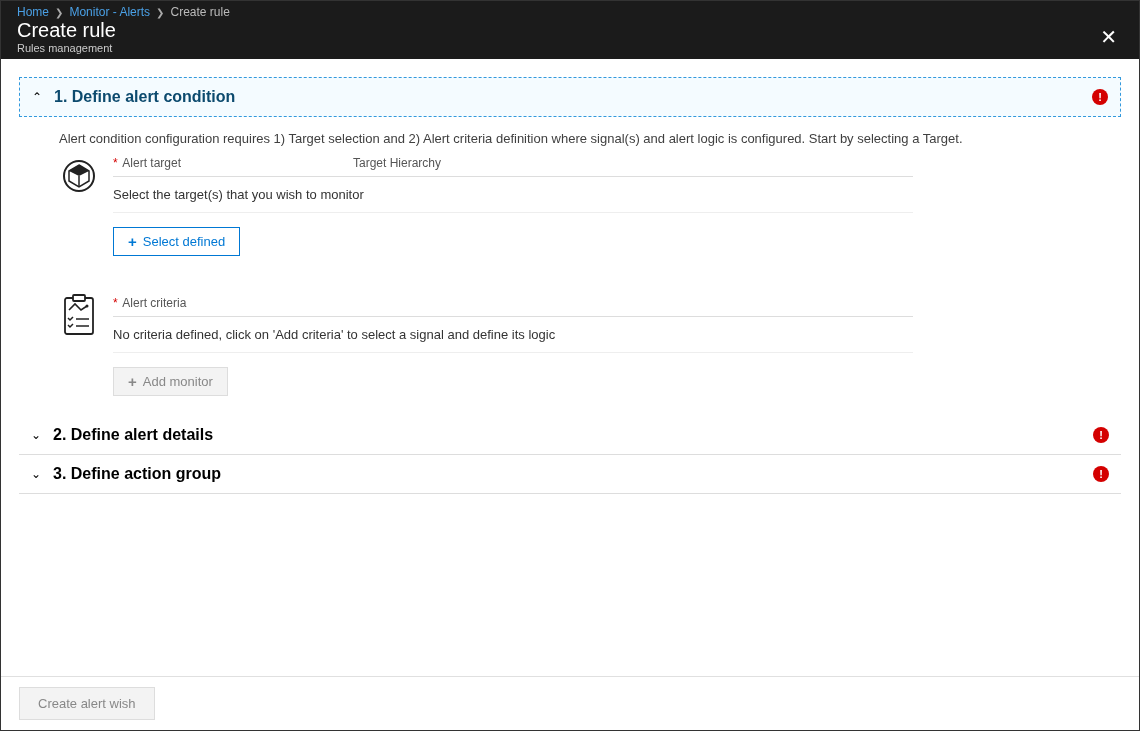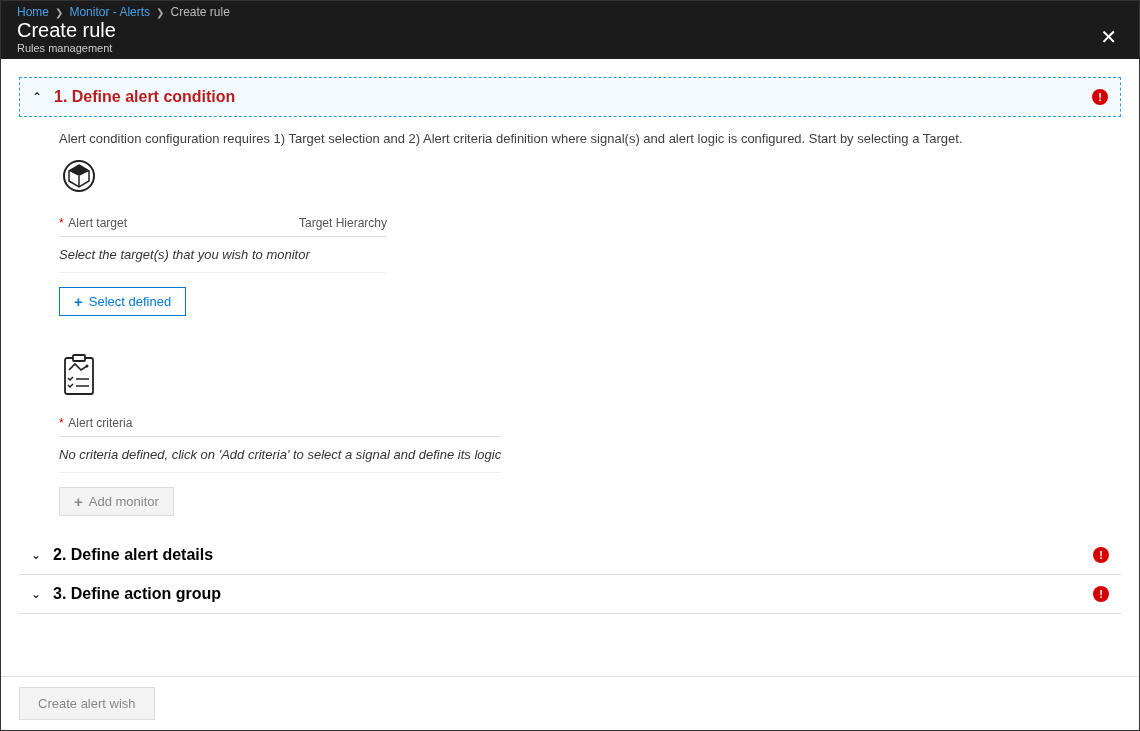--- a/index.html
+++ b/index.html
@@ -14,31 +14,31 @@
   .page-title { color: #fff; font-size: 20px; font-weight: 400; line-height: 1; }
   .page-subtitle { color: #ccc; font-size: 11px; margin-top: 2px; }
   .close-btn { color: #fff; font-size: 20px; cursor: pointer; padding: 6px; }
   .content { padding: 18px 18px 0 18px; height: 618px; overflow: auto; }
   .section { border-bottom: 1px solid #ddd; }
   .section-header { display: flex; align-items: center; padding: 10px 12px; cursor: pointer; }
   .section-header .chevron { width: 14px; font-size: 12px; margin-right: 8px; }
   .section-header h2 { font-size: 16px; font-weight: 700; flex: 1; }
   .alert-icon { width: 16px; height: 16px; background: #d40000; border-radius: 50%; color: #fff; font-size: 11px; font-weight: bold; display: flex; align-items: center; justify-content: center; }
   .section1 { border: 1px dashed #3399dd; background: #f4fbff; border-bottom: 1px dashed #3399dd; }
-  .section1 .section-header h2 { color: #b91c1c; }
+  .section1 .section-header h2 { color: #0c4a6e; }
   .section-body { background: #fff; padding: 14px 20px 20px 40px; }
   .desc { font-size: 13px; color: #404040; margin-bottom: 4px; }
-  .field-row { display: flex; align-items: flex-start; gap: 20px; margin-top: 10px; flex-direction: column; }
+  .field-row { display: flex; align-items: flex-start; gap: 14px; margin-top: 10px; }
   .field-icon { width: 40px; height: 40px; display: flex; align-items: center; justify-content: center; }
   .field-content { flex: 1; max-width: 800px; }
   .field-header { display: flex; font-size: 12px; color: #555; border-bottom: 1px solid #ddd; padding-bottom: 6px; }
   .field-header .req { color: #d40000; margin-right: 2px; }
   .field-header .label { flex: 0 0 240px; }
   .field-header .label2 { flex: 1; }
-  .field-hint { font-style: italic; font-size: 13px; color: #333; padding: 10px 0; border-bottom: 1px solid #eee; }
+  .field-hint { font-size: 13px; color: #333; padding: 10px 0; border-bottom: 1px solid #eee; }
   .btn { display: inline-flex; align-items: center; gap: 6px; padding: 6px 14px; font-size: 13px; margin-top: 14px; cursor: pointer; background: #fff; }
   .btn-primary { border: 1px solid #0078d4; color: #0078d4; }
   .btn-disabled { border: 1px solid #ddd; background: #f3f3f3; color: #888; cursor: default; }
   .plus { font-weight: bold; font-size: 15px; line-height: 1; }
   .footer { position: absolute; bottom: 0; left: 0; right: 0; height: 54px; border-top: 1px solid #e0e0e0; display: flex; align-items: center; padding: 0 18px; background: #fff; }
   .footer .btn-footer { background: #f3f3f3; border: 1px solid #ddd; color: #888; padding: 8px 18px; font-size: 13px; cursor: default; }
   .page-frame { position: relative; width: 1140px; height: 731px; border: 1px solid #333; }
   svg { display: block; }
 </style>
 </head>

